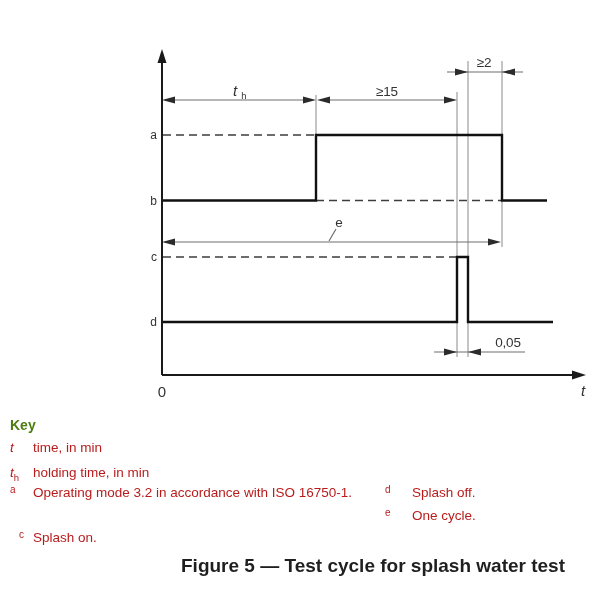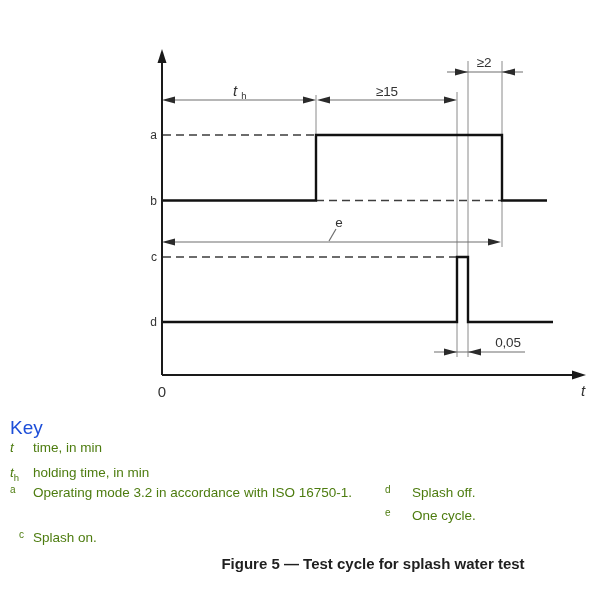--- a/index.html
+++ b/index.html
@@ -7,37 +7,37 @@
     position:relative;width:600px;height:600px;background:#ffffff;overflow:hidden;
     font-family:"Liberation Sans",sans-serif;color:#2b2b2b;
   }
   .diagram{position:absolute;left:0;top:0;}
   svg text{font-family:"Liberation Sans",sans-serif;fill:#333333;}
   .dimtext{font-size:13.5px;letter-spacing:-0.2px;}
   .lvltext{font-size:12px;}
   .axistext{font-size:15px;}
   .it{font-style:italic;}
 
-  .key-title{position:absolute;left:10px;top:417px;font-size:19px;font-weight:normal;color:#1d4ed8;}
-  .krow{position:absolute;font-size:13.5px;white-space:nowrap;color:#4d7c0f;}
+  .key-title{position:absolute;left:10px;top:417px;font-size:14px;font-weight:bold;color:#4d7c0f;}
+  .krow{position:absolute;font-size:13.5px;white-space:nowrap;color:#b91c1c;}
   .krow .sym{display:inline-block;width:23px;}
   .krow.right .sym{width:27px;}
   .krow .var{font-style:italic;font-size:13.5px;}
   .krow sub{font-size:9.5px;}
   .krow .sup{font-size:10px;vertical-align:4px;}
   .row-t{left:10px;top:440px;}
   .row-th{left:10px;top:465px;}
   .row-a{left:10px;top:484px;}
   .row-b{left:10px;top:507px;}
   .row-c{left:10px;top:529px;text-align:center;}
   .row-d{left:385px;top:484px;}
   .row-e{left:385px;top:507px;}
   .caption{
     position:absolute;left:373px;top:555px;transform:translateX(-50%);
-    font-size:15px;font-weight:bold;white-space:nowrap;color:#1f1f1f;
+    font-size:19px;font-weight:bold;white-space:nowrap;color:#1f1f1f;
   }
 </style>
 </head>
 <body>
 
 <div class="page">
 
   <svg class="diagram" width="600" height="412" viewBox="0 0 600 412">
 
     <g stroke="#8a8a8a" stroke-width="1">

